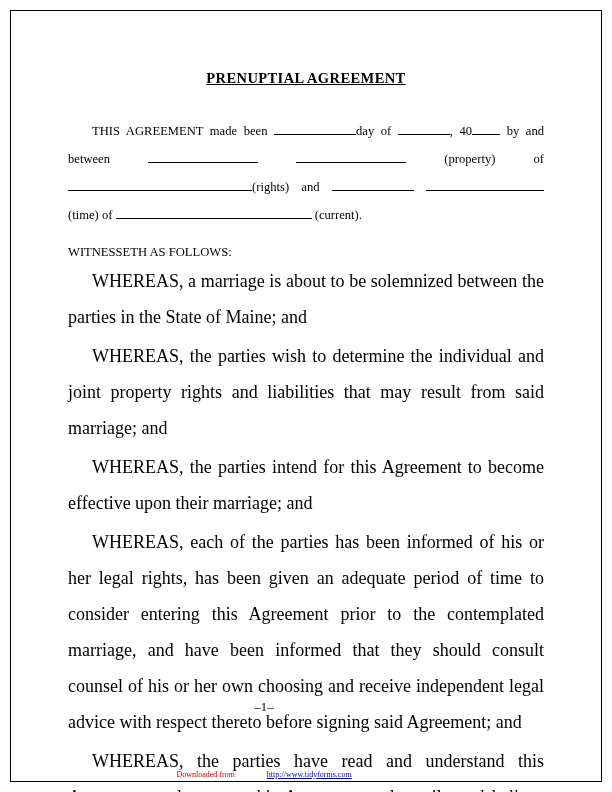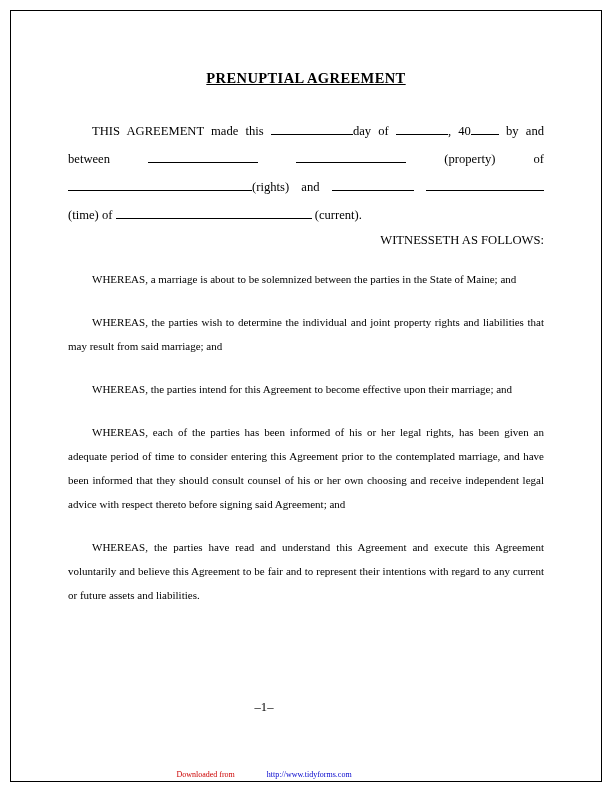--- a/index.html
+++ b/index.html
@@ -67,28 +67,28 @@
     height: 12px;
   }
   .f-small { width: 52px; }
   .f-med { width: 28px; }
   .f-long { width: 82px; }
   .f-xlong { width: 110px; }
   .f-addr { width: 184px; }
   .f-addr2 { width: 196px; }
   .f-wife { width: 118px; }
   .witness {
-    text-align: right;
-    margin-top: 4px;
+    text-align: left;
+    margin-top: 16px;
     font-size: 12.6px;
   }
   .para {
-    margin-top: 19px;
-    font-size: 11px;
-    line-height: 24px;
+    margin-top: 3px;
+    font-size: 18px;
+    line-height: 36px;
     text-align: justify;
     text-justify: inter-word;
   }
   .para:first-of-type { margin-top: 14px; }
   .page-num {
     position: absolute;
     left: 0;
     right: 0;
     top: 700px;
     text-align: center;
@@ -98,36 +98,37 @@
     position: absolute;
     left: 0;
     right: 0;
     top: 770px;
     text-align: center;
     font-size: 8px;
     color: #c00000;
   }
   .footer a, .footer .link {
     color: #0000cc;
+    text-decoration: underline;
     padding-left: 30px;
   }
   .footer .lbl { color: #cc0000; }
 </style>
 </head>
 <body>
 
 <div class="page">
   <div class="page-border"></div>
 
   <div class="content">
 
     <div class="doc-title">PRENUPTIAL AGREEMENT</div>
 
     <div class="blk intro">
-      <span class="indent"></span><span>THIS AGREEMENT made this</span>
+      <span class="indent"></span><span>THIS AGREEMENT made been</span>
       <span class="fill f-long"></span><span>day of</span>
       <span class="fill f-small"></span><span>, 40</span><span class="fill f-med"></span>
       <span>by and between</span>
       <span class="fill f-xlong"></span>
       <span class="fill f-xlong"></span>
       <span>(property) of</span>
       <span class="fill f-addr"></span><span>(rights) and</span>
       <span class="fill f-long"></span>
       <span class="fill f-wife"></span><span>(time) of</span>
       <span class="fill f-addr2"></span>

